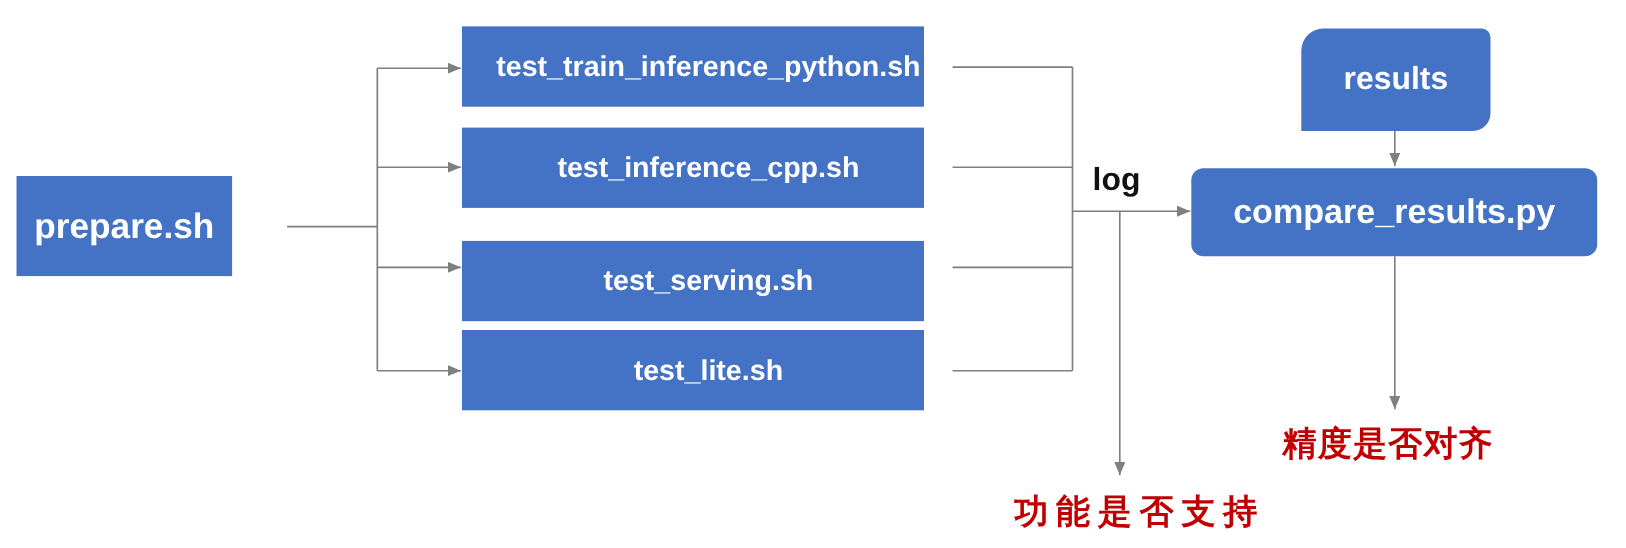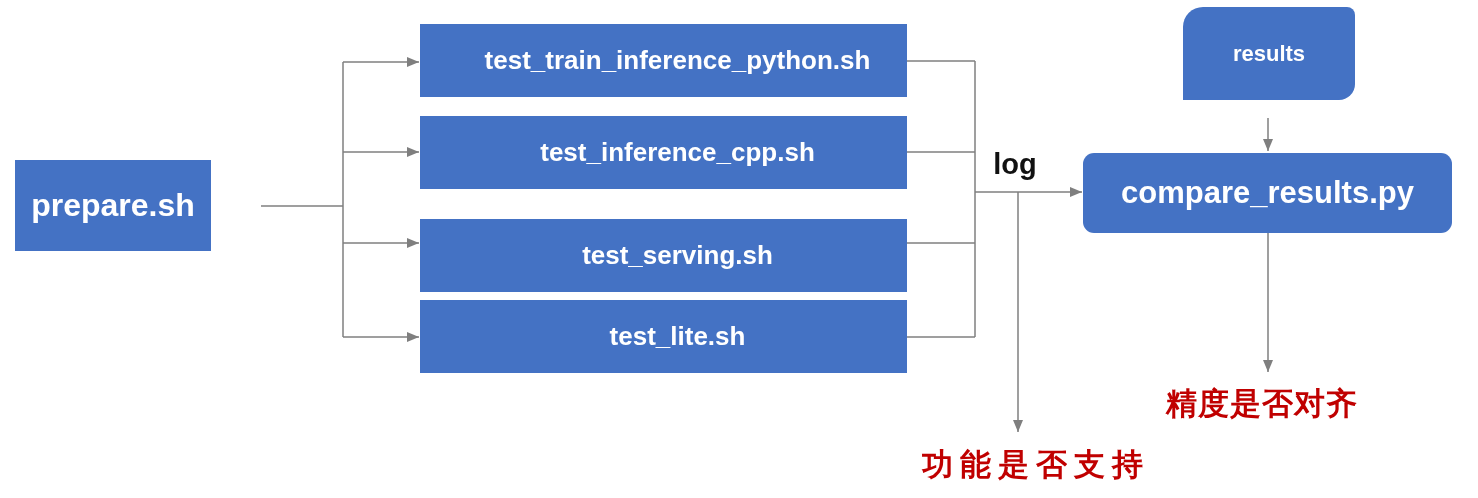--- a/index.html
+++ b/index.html
@@ -28,27 +28,27 @@
     background: #4472C4;
     color: #ffffff;
     font-weight: bold;
     display: flex;
     align-items: center;
     justify-content: center;
     text-align: center;
     box-sizing: border-box;
   }
   .node-prepare   { left: 15px;   top: 160px; width: 196px; height: 91px; font-size: 32px; }
-  .node-mid       { left: 420px;  width: 487px; height: 73px; font-size: 26px; padding-left: 28px; }
+  .node-mid       { left: 420px;  width: 420px; height: 73px; font-size: 26px; padding-left: 28px; }
   .node-t1 { top: 24px;  }
   .node-t2 { top: 116px; }
   .node-t3 { top: 219px; }
   .node-t4 { top: 300px; }
   .node-compare   { left: 1083px; top: 153px; width: 369px; height: 80px; font-size: 31px; border-radius: 11px; }
-  .node-results   { left: 1183px; top: 7px;  width: 172px; height: 93px; font-size: 22px;
+  .node-results   { left: 1183px; top: 26px;  width: 172px; height: 93px; font-size: 29px;
                     border-radius: 20px 8px 16px 0; }
   .edge-label-log {
     position: absolute;
     left: 985px;
     top: 148px;
     width: 60px;
     text-align: center;
     font-size: 29px;
     font-weight: 700;
     color: #111111;

